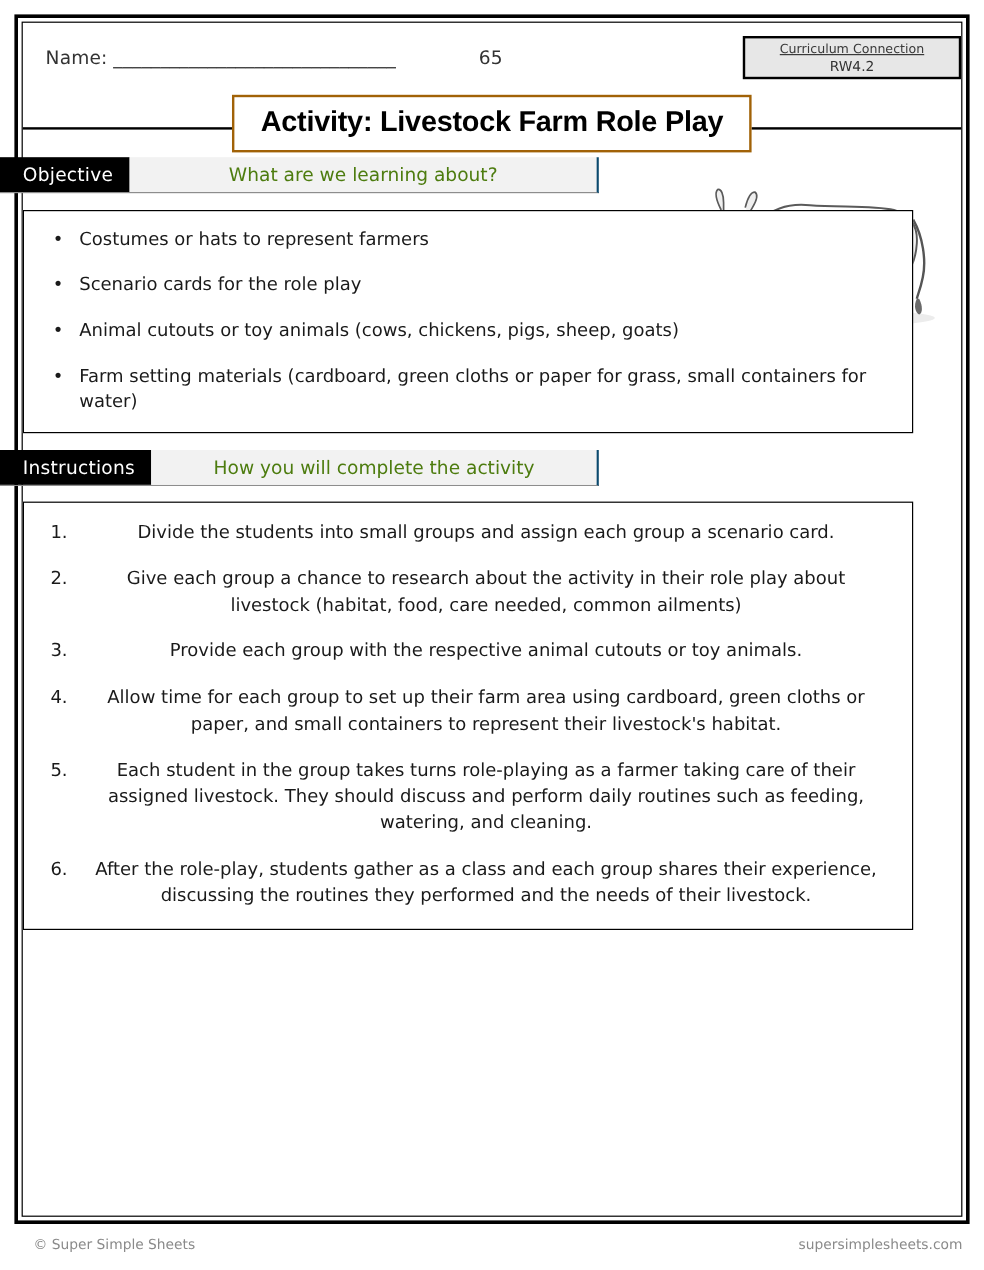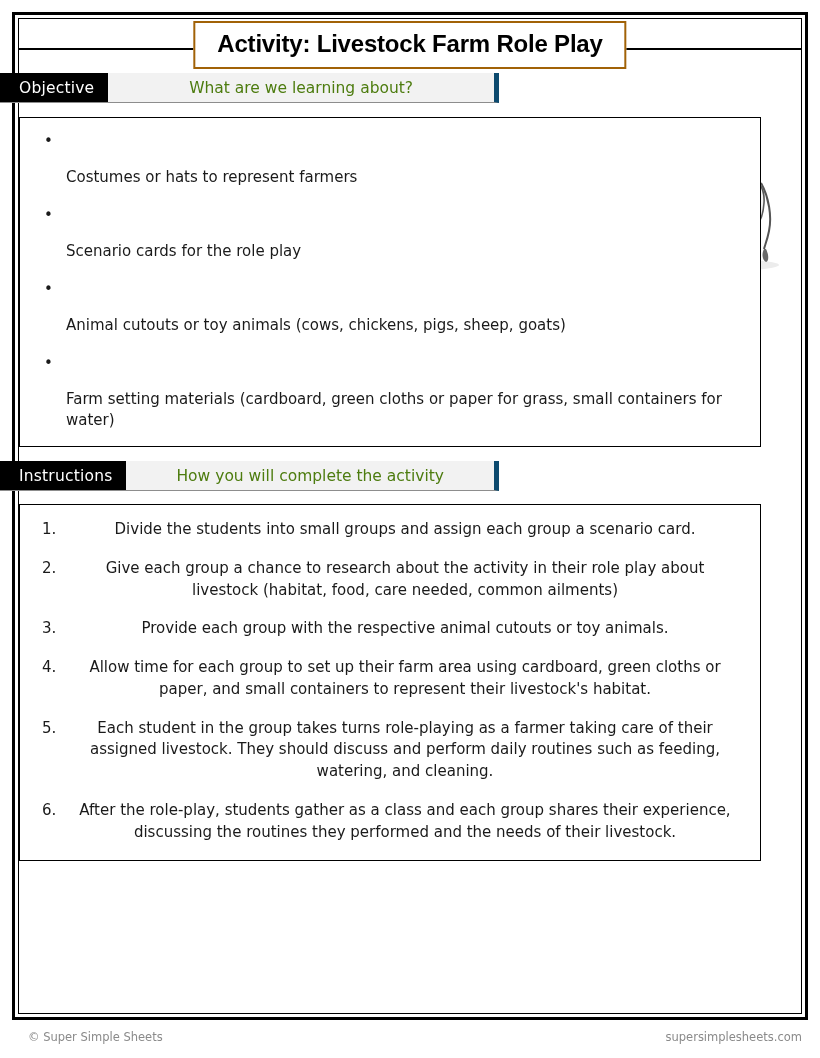--- a/index.html
+++ b/index.html
@@ -97,21 +97,21 @@
     letter-spacing: -.2px;
     white-space: nowrap;
   }
 
   
   .tabs {
     display: flex;
     height: 30px;
     width: 499px;
     margin-left: -19px;       
-    border-right: 5px solid #0c4a6e;
+    border-right: 2px solid #0c4a6e;
     border-bottom: 1px solid #8d8d8d;
   }
   .tab-label {
     background: #000;
     color: #fff;
     font-size: 15.5px;
     display: flex; align-items: center;
     padding: 0 14px 0 19px;
     letter-spacing: .2px;
   }
@@ -147,21 +147,21 @@
   }
   .bullet-row {
     display: flex;
     font-size: 15px;
     line-height: 1.4;
     color: #1a1a1a;
     margin-bottom: 17px;
   }
   .bullet-row:last-child { margin-bottom: 2px; }
   .bullet-dot { width: 30px; flex: none; text-align: left; padding-left: 8px; }
-  .bullet-text { flex: 1; margin-top: 36px; }
+  .bullet-text { flex: 1; }
 
   .instructions-box {
     width: 742px;
     margin-top: 13px;
     padding: 14px 16px 14px 12px;
   }
   .num-row {
     display: flex;
     font-size: 15px;
     line-height: 1.45;
@@ -196,20 +196,28 @@
 </head>
 <body>
 
 <div class="page">
 
   <div class="frame-outer"></div>
   <div class="frame-inner"></div>
 
   <div class="content">
 
+    <div class="header-row">
+      <div class="name-line">Name: ______________________________</div>
+      <div class="page-num">65</div>
+      <div class="curriculum-badge">
+        <span class="cc-title">Curriculum Connection</span>
+        <span class="cc-code">RW4.2</span>
+      </div>
+    </div>
 
     <div class="title-band">
       <div class="title-rule"></div>
       <div class="title-box">
         <h1>Activity: Livestock Farm Role Play</h1>
       </div>
     </div>
 
     <div class="illustration">
       <svg viewBox="0 0 256 150" xmlns="http://www.w3.org/2000/svg">

